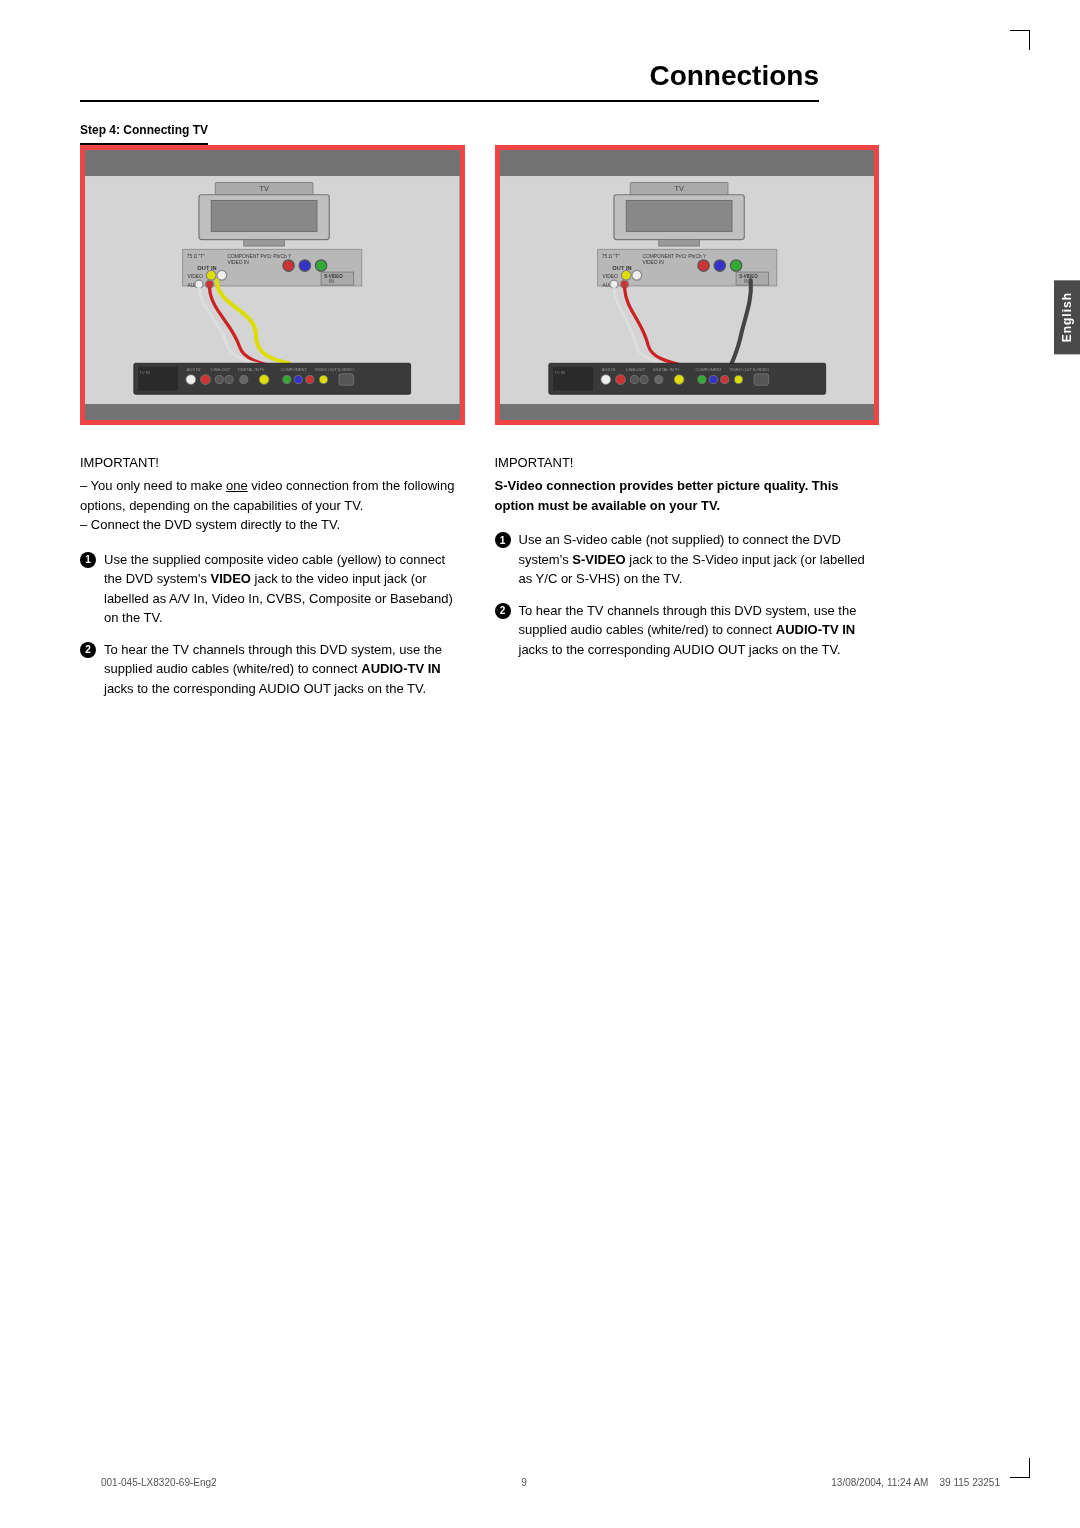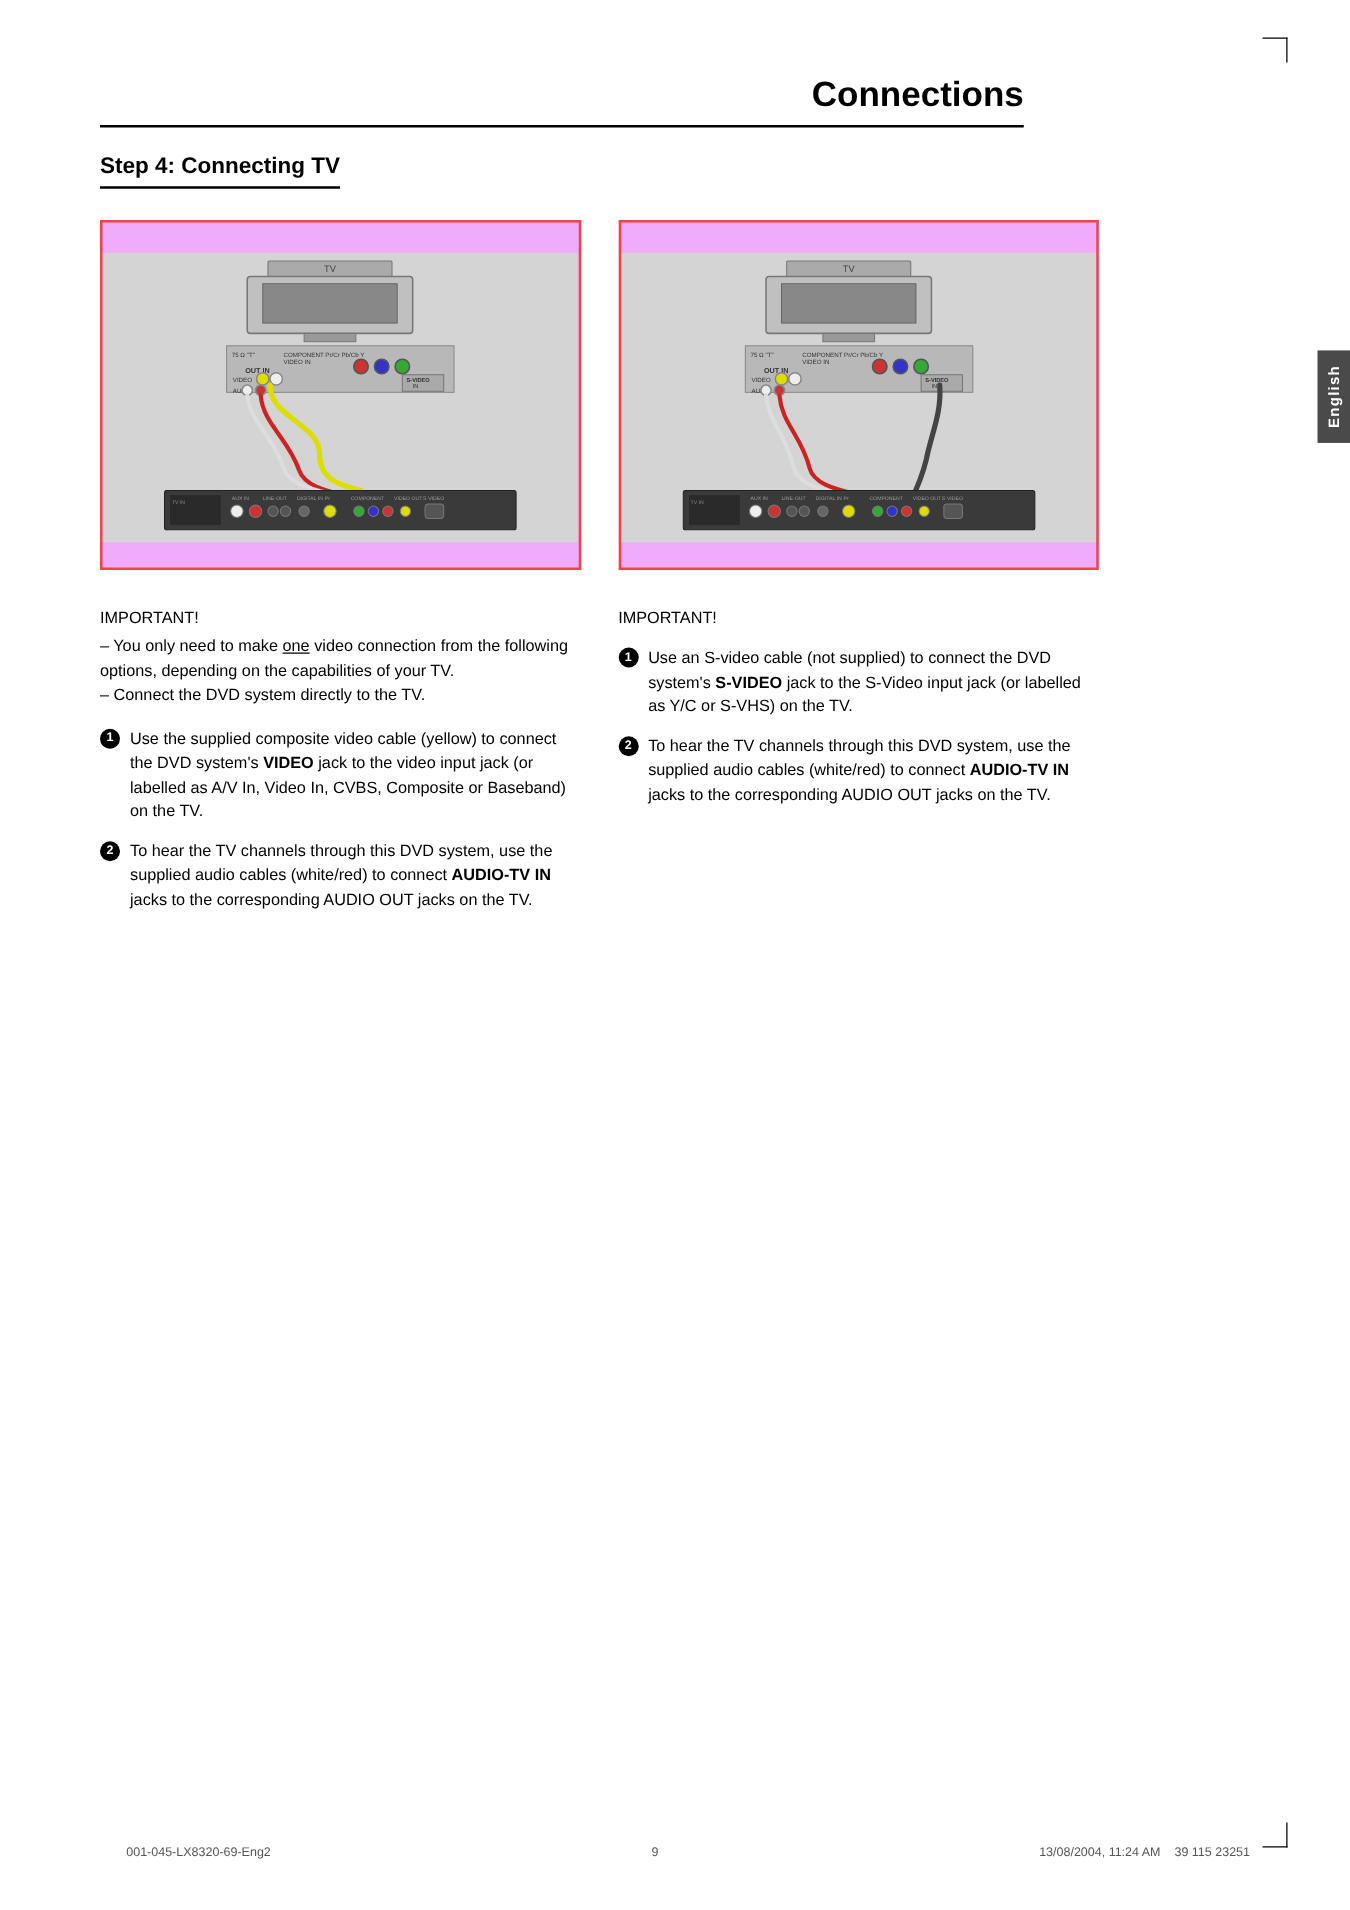--- a/index.html
+++ b/index.html
@@ -57,23 +57,22 @@
       font-size: 28px;
       font-weight: bold;
       border-bottom: 2px solid #000;
       padding-bottom: 8px;
       margin-bottom: 20px;
       margin-right: 60px;
     }
 
     
     .step-heading {
-      font-size: 18px;
-      font-weight: bold;
-      margin-bottom: 25px;
+      font-size: 12px;
+      font-weight: bold;
       border-bottom: 2px solid #000;
       padding-bottom: 6px;
       display: inline-block;
     }
 
     
     .diagrams-row {
       display: flex;
       gap: 30px;
       margin-bottom: 30px;
@@ -167,22 +166,22 @@
       align-items: flex-start;
       font-size: 10px;
       color: #555;
       padding-left: 21px;
     }
 
     
     .diagram-svg-container {
       width: 100%;
       height: 280px;
-      background: #f0abfc;
-      border: 2px solid #ef4444;
+      background: #737373;
+      border: 5px solid #ef4444;
       position: relative;
       overflow: hidden;
     }
 
   </style>
 </head>
 <body>
 
 <div class="corner-mark tl"></div>
 <div class="corner-mark tr"></div>
@@ -381,20 +380,23 @@
         <li>
           <span class="list-number">2</span>
           <span>To hear the TV channels through this DVD system, use the supplied audio cables (white/red) to connect <strong>AUDIO-TV IN</strong> jacks to the corresponding AUDIO OUT jacks on the TV.</span>
         </li>
       </ul>
     </div>
 
     <div class="content-col">
       <div class="important-box">
         <div class="important-label">IMPORTANT!</div>
+        <div class="important-text">
+          <strong>S-Video connection provides better picture quality. This option must be available on your TV.</strong>
+        </div>
       </div>
 
 
       <ul class="numbered-list">
         <li>
           <span class="list-number">1</span>
           <span>Use an S-video cable (not supplied) to connect the DVD system's <strong>S-VIDEO</strong> jack to the S-Video input jack (or labelled as Y/C or S-VHS) on the TV.</span>
         </li>
         <li>
           <span class="list-number">2</span>

